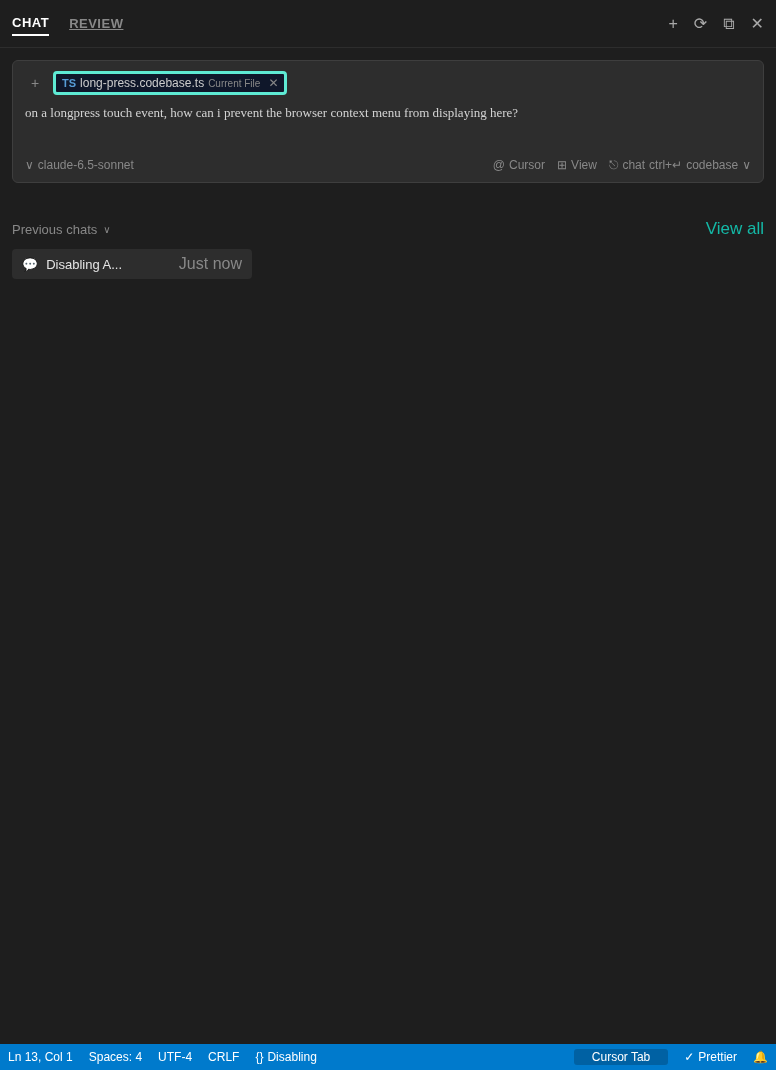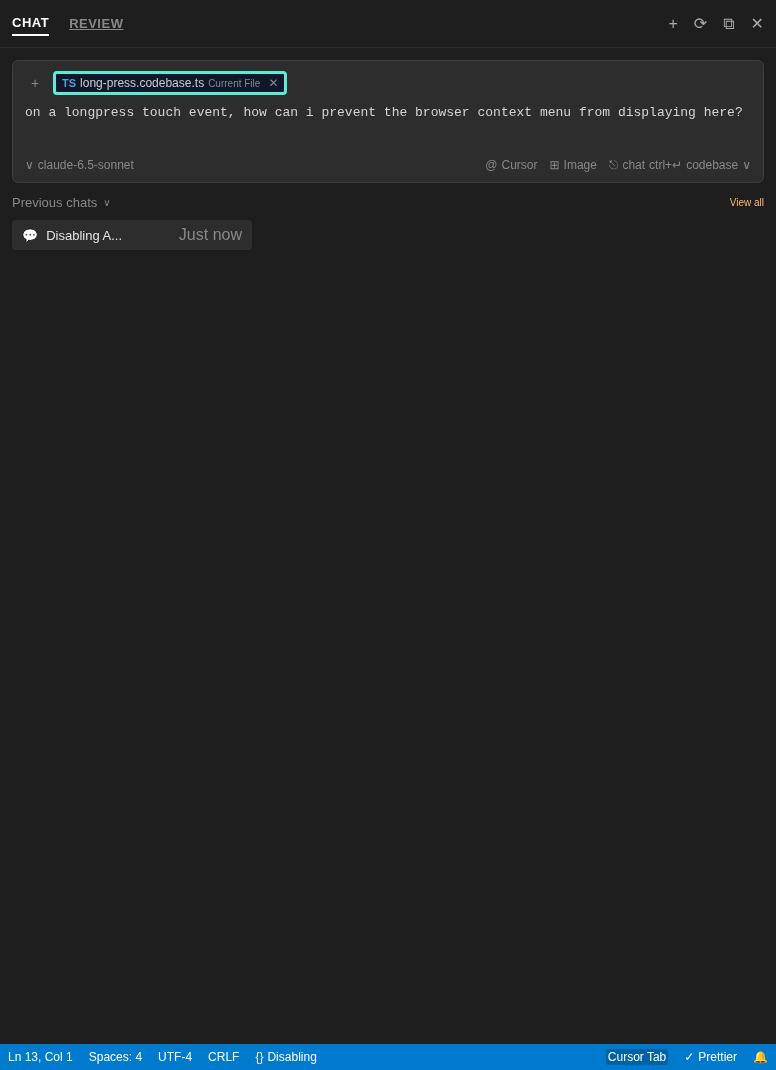--- a/index.html
+++ b/index.html
@@ -135,21 +135,21 @@
 
     .chat-text-input {
       width: 100%;
       background: transparent;
       border: none;
       outline: none;
       color: #d4d4d4;
       font-size: 13px;
       resize: none;
       line-height: 1.5;
-      font-family: Liberation Mono, monospace;
+      font-family: Liberation Serif, serif;
       min-height: 44px;
     }
 
     .chat-input-footer {
       display: flex;
       align-items: center;
       justify-content: space-between;
       margin-top: 8px;
     }
 
@@ -181,21 +181,21 @@
       display: flex;
       align-items: center;
       gap: 4px;
       color: #888888;
       font-size: 12px;
       cursor: pointer;
     }
 
     
     .previous-chats-section {
-      margin-top: 0;
+      margin-top: 24px;
     }
 
     .previous-chats-header {
       display: flex;
       align-items: center;
       justify-content: space-between;
       margin-bottom: 10px;
     }
 
     .previous-chats-title {
@@ -205,22 +205,22 @@
       color: #888888;
       font-size: 13px;
       cursor: pointer;
     }
 
     .previous-chats-title-chevron {
       font-size: 10px;
     }
 
     .view-all-link {
-      color: #fdba74;
-      font-size: 10px;
+      color: #14b8a6;
+      font-size: 17px;
       cursor: pointer;
     }
 
     .chat-history-item {
       display: flex;
       align-items: center;
       gap: 8px;
       padding: 6px 10px;
       background-color: #2d2d2d;
       border-radius: 4px;
@@ -274,21 +274,21 @@
 
     .status-bar-right {
       margin-left: auto;
       display: flex;
       align-items: center;
       gap: 16px;
     }
 
     .cursor-tab-badge {
       background-color: rgba(0,0,0,0.2);
-      padding: 1px 2px;
+      padding: 1px 18px;
       border-radius: 3px;
     }
   </style>
 </head>
 <body>
 
 <div class="top-nav">
   <div class="top-nav-left">
     <div class="nav-tab active">CHAT</div>
     <div class="nav-tab inactive">REVIEW</div>
@@ -321,21 +321,21 @@
         <span>∨</span>
         <span>claude-6.5-sonnet</span>
       </div>
       <div class="footer-actions">
         <div class="footer-action-item">
           <span>@</span>
           <span>Cursor</span>
         </div>
         <div class="footer-action-item">
           <span>⊞</span>
-          <span>Image</span>
+          <span>View</span>
         </div>
         <div class="footer-codebase-section">
           <span>⎋</span>
           <span>chat</span>
           <span>ctrl+↵</span>
           <span>codebase</span>
           <span>∨</span>
         </div>
       </div>
     </div>

